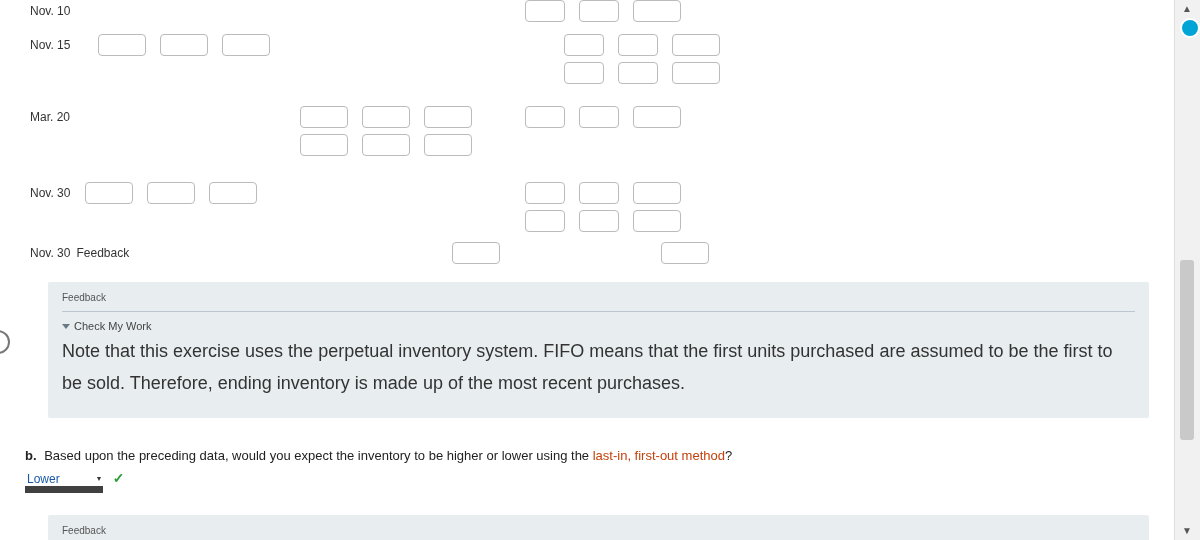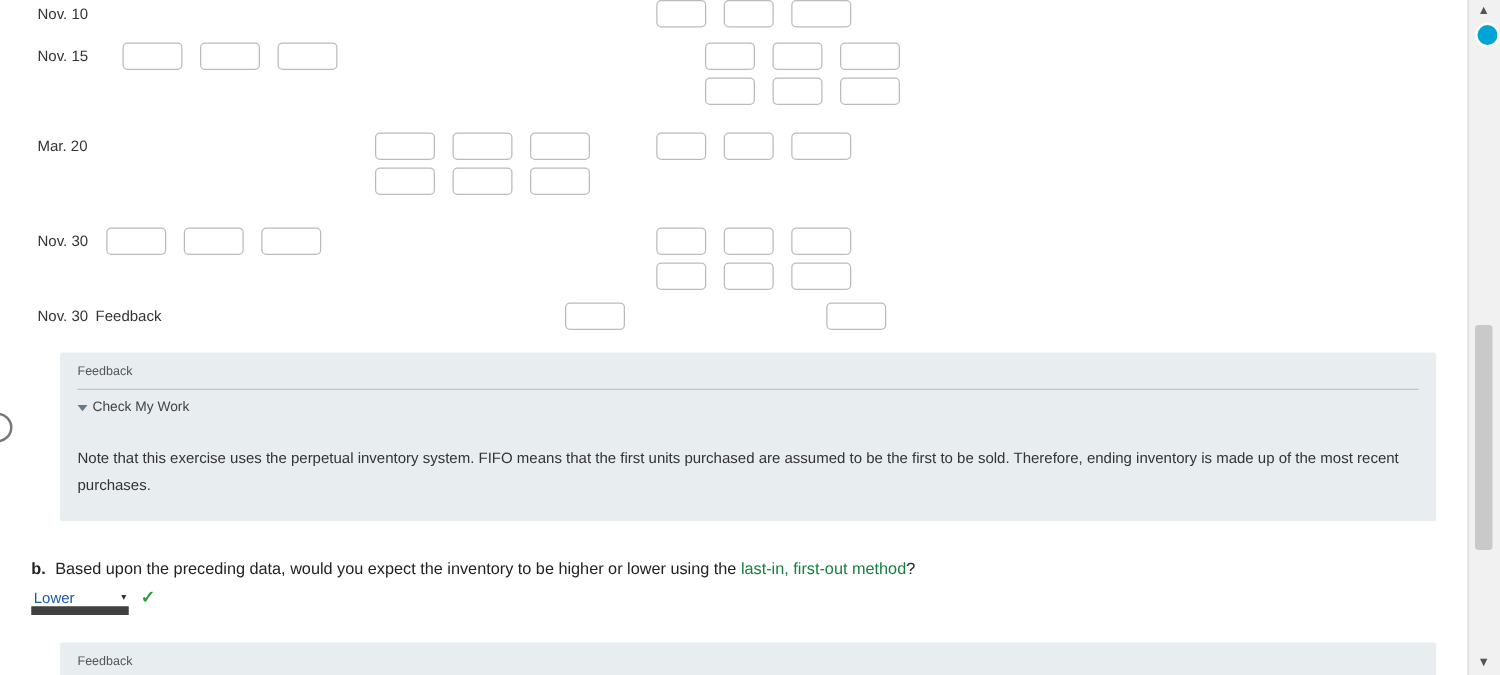--- a/index.html
+++ b/index.html
@@ -65,36 +65,36 @@
   .fb-divider {
     border-top: 1px solid #bcc6cc;
     margin-bottom: 8px;
   }
   .fb-check-row {
     display:flex;
     align-items:center;
     gap:4px;
     color:#444;
     font-size:11px;
-    margin-bottom: 24px;
+    margin-bottom: 3px;
     cursor: pointer;
   }
   .fb-note {
-    font-size: 12px;
+    font-size: 18px;
     line-height: 1.8;
     color: #333;
   }
   .question-b {
     margin: 28px 25px 0 25px;
     font-size: 13px;
     color: #222;
     line-height: 1.6;
   }
   .q-label { font-weight: bold; margin-right: 4px; }
-  .link-term { color: #15803d; text-align: center; }
+  .link-term { color: #c2410c; text-align: center; }
   .answer-select {
     display:inline-flex;
     align-items:center;
     border-bottom: 7px solid #404040;
     height: 20px;
     min-width: 78px;
     color: #1a5aa8;
     font-size: 12px;
     padding: 0 2px;
     cursor: pointer;

